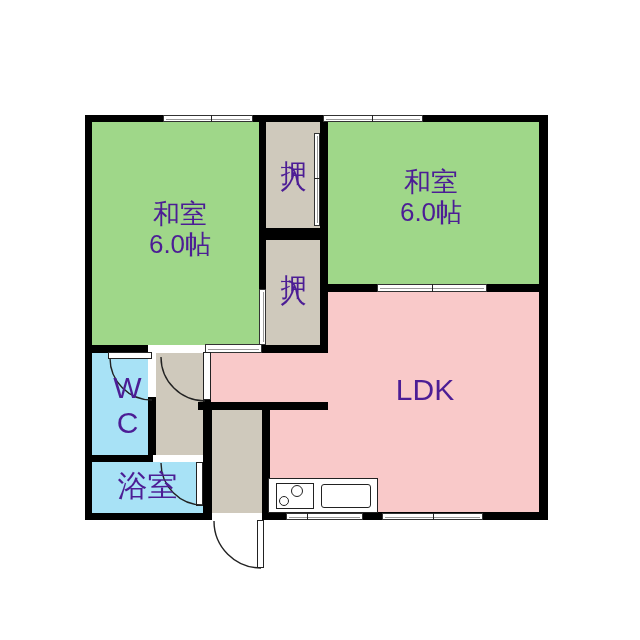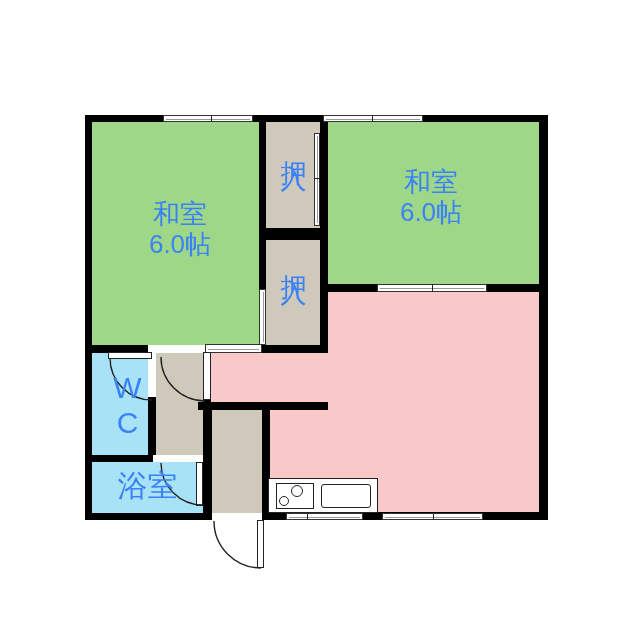--- a/index.html
+++ b/index.html
@@ -7,21 +7,21 @@
           font-family:"Liberation Sans","DejaVu Sans",sans-serif;}
   .room{position:absolute;}
   .wallbase{position:absolute;}
   .opening{position:absolute;background:#fff;}
   .win{position:absolute;background:#fff;border:1px solid #333;box-sizing:border-box;}
   .winline-h{position:absolute;background:#999;height:1px;left:2px;right:2px;top:50%;}
   .winline-v{position:absolute;background:#999;width:1px;top:2px;bottom:2px;left:50%;}
   .tick-v{position:absolute;width:1px;background:#222;}
   .tick-h{position:absolute;height:1px;background:#222;}
   .leaf{position:absolute;background:#fff;border:1px solid #222;box-sizing:border-box;}
-  .label{position:absolute;color:#3b82f6;text-align:center;white-space:nowrap;}
+  .label{position:absolute;color:#4c1d95;text-align:center;white-space:nowrap;}
   .rm-name{font-size:27px;line-height:30px;}
   .rm-area{font-size:26px;line-height:30px;}
   .vtext{writing-mode:vertical-rl;text-orientation:upright;letter-spacing:4px;}
   .fixture{position:absolute;background:#fff;border:1.5px solid #222;box-sizing:border-box;}
   .burner{position:absolute;background:#fff;border:1.5px solid #222;border-radius:50%;box-sizing:border-box;}
   svg{position:absolute;left:0;top:0;}
 </style>
 </head>
 <body>
 
@@ -107,19 +107,20 @@
   <div class="label vtext rm-name" style="left:279px;top:140px;font-size:26px;">押入</div>
 
   <div class="label" style="left:356px;top:167px;width:150px;">
     <div class="rm-name">和室</div>
     <div class="rm-area">6.0帖</div>
   </div>
 
   <div class="label vtext rm-name" style="left:279px;top:254px;font-size:26px;">押入</div>
 
   <div class="label" style="left:350px;top:373px;width:150px;">
+    <div class="rm-name" style="font-size:30px;line-height:34px;">LDK</div>
   </div>
 
   <div class="label vtext" style="left:110px;top:371px;font-size:30px;letter-spacing:2px;">WC</div>
 
   <div class="label rm-name" style="left:92px;top:471px;width:111px;font-size:30px;">浴室</div>
 
 </div>
 
 </body></html>

